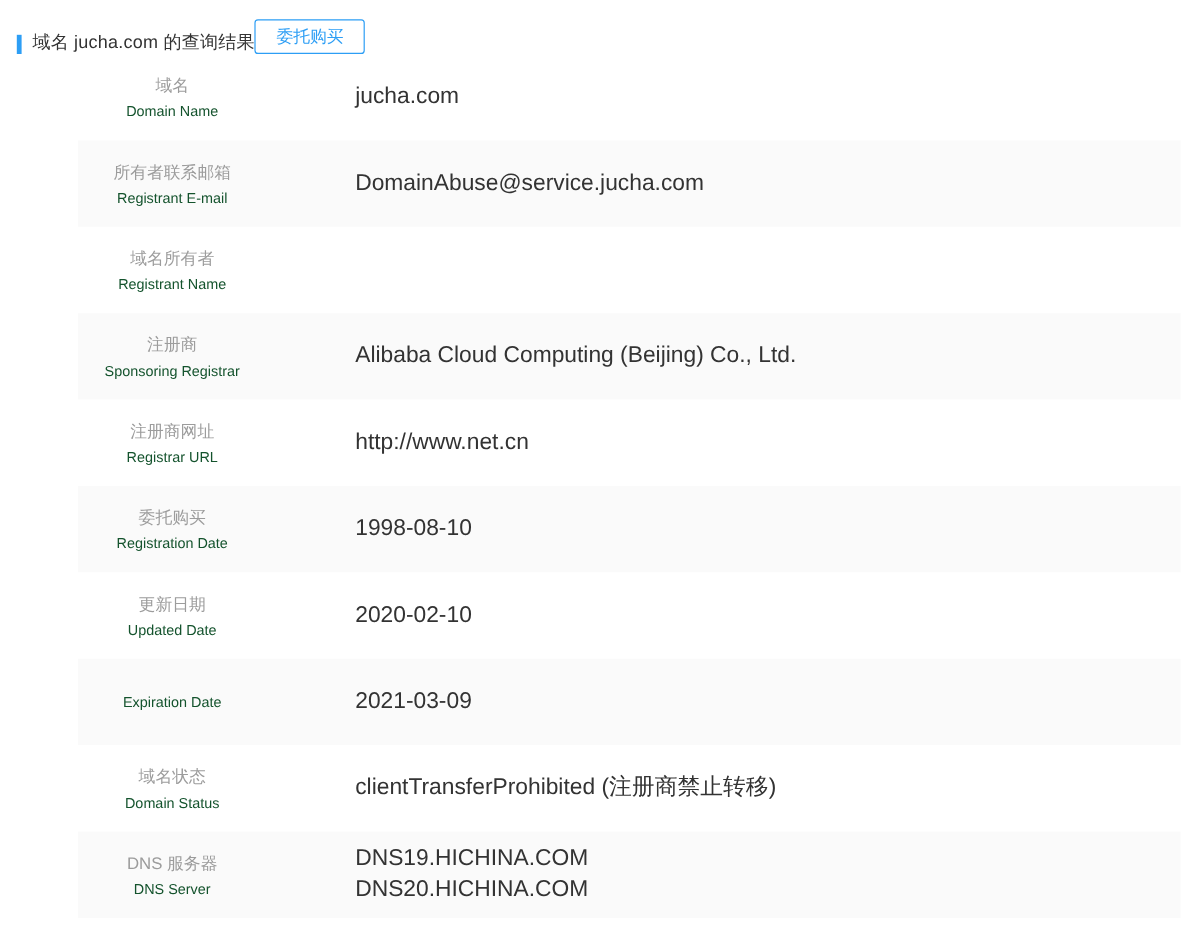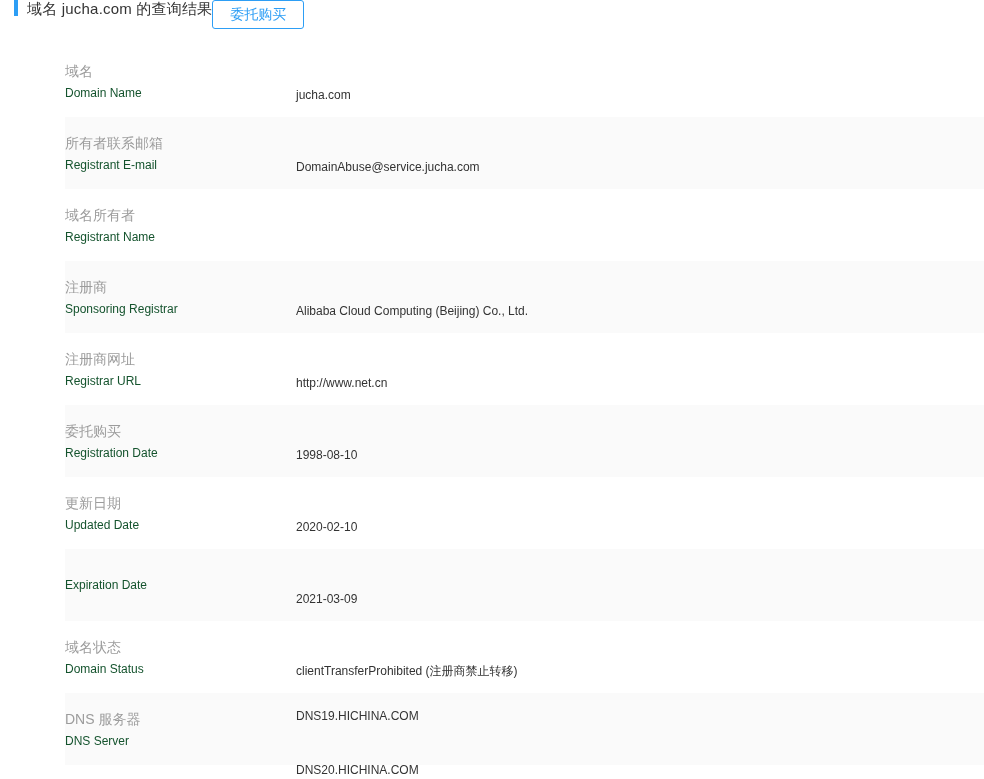--- a/index.html
+++ b/index.html
@@ -9,21 +9,21 @@
     height: 779px;
     overflow: hidden;
     font-family: "Liberation Sans", "DejaVu Sans", sans-serif;
     position: relative;
   }
 
   
   .header {
     height: 45px;
     display: flex;
-    align-items: flex-start;
+    align-items: flex-end;
     padding-left: 14px;
   }
   .accent-bar {
     width: 4px;
     height: 16px;
     background: #2d9ef5;
     margin-right: 9px;
     flex: 0 0 auto;
   }
   .page-title {
@@ -56,21 +56,21 @@
     background: #ffffff;
   }
   .row.alt { background: #fafafa; }
 
   .label-cell {
     width: 157px;
     flex: 0 0 auto;
     display: flex;
     flex-direction: column;
     justify-content: center;
-    text-align: left;
+    text-align: center;
   }
   .label-cn {
     font-size: 14px;
     color: #9c9c9c;
     line-height: 20px;
     margin-bottom: 5px;
   }
   .label-en {
     font-size: 12px;
     color: #14532d;
@@ -78,25 +78,24 @@
   }
 
   .value-cell {
     flex: 1 1 auto;
     padding-left: 74px;
     display: flex;
     flex-direction: column;
     justify-content: center;
   }
   .value-line {
-    font-size: 12px;
+    font-size: 19px;
     color: #333333;
     line-height: 26px;
     min-height: 26px;
-    margin-top: 28px;
   }
 </style>
 </head>
 <body>
 
 <div class="header">
   <span class="accent-bar"></span>
   <span class="page-title">域名 jucha.com 的查询结果</span>
   <button class="entrust-btn">委托购买</button>
 </div>

